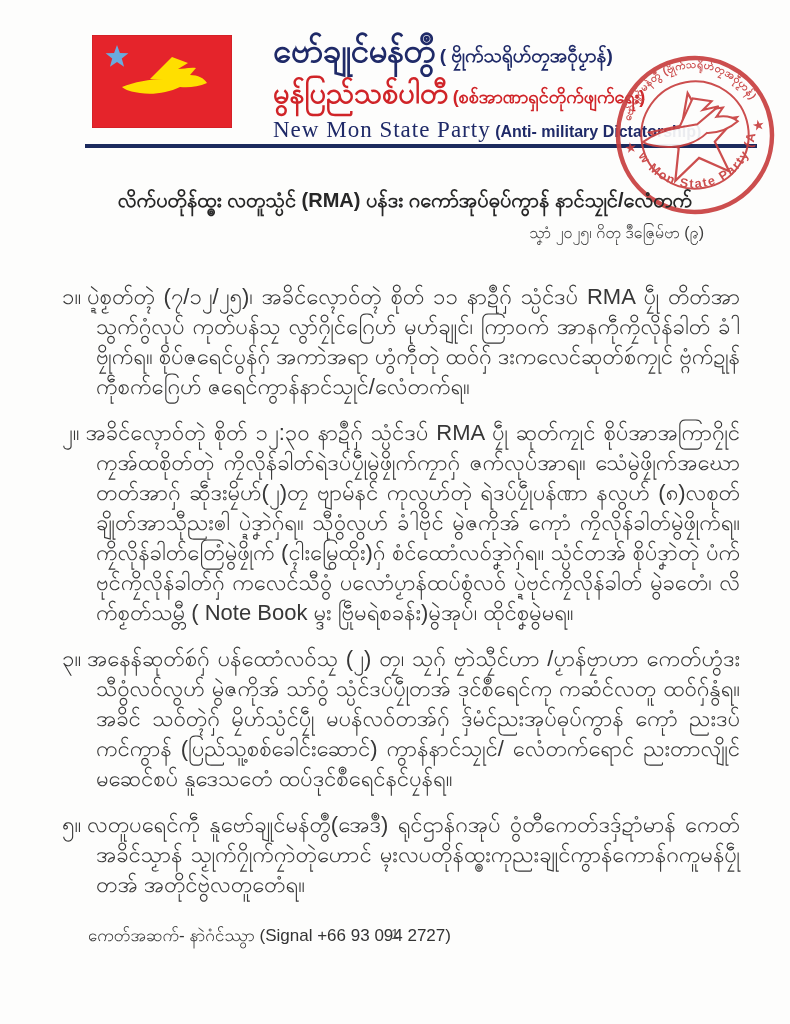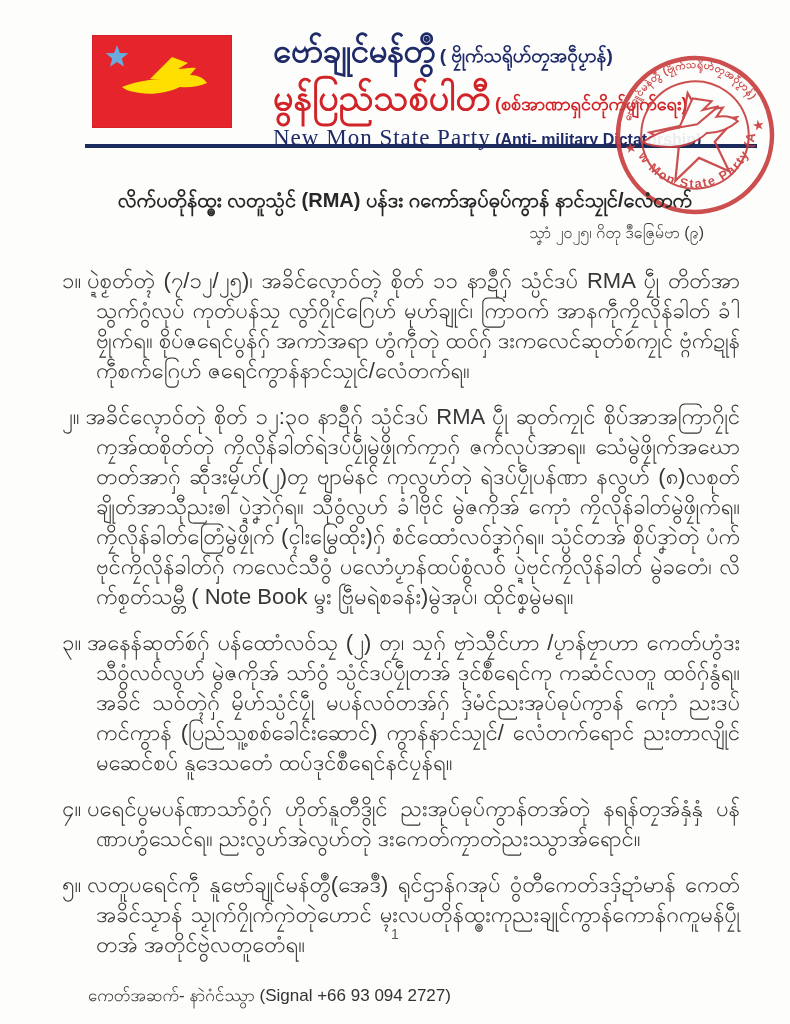--- a/index.html
+++ b/index.html
@@ -9,37 +9,37 @@
     font-family:"Liberation Sans","DejaVu Sans",sans-serif;color:#373737;
   }
   
   .flag{position:absolute;left:92px;top:35px;width:140px;height:93px;}
   .flag svg{display:block;}
   .header-text{position:absolute;left:273px;top:33px;width:390px;line-height:1.1;}
   .ht-line1{white-space:nowrap;color:#1f2a68;}
   .mon-name{font-size:33px;font-weight:bold;letter-spacing:-0.5px;}
   .mon-paren{font-size:19px;font-weight:bold;}
   .ht-line2{white-space:nowrap;color:#d02428;margin-top:9px;}
-  .bur-name{font-size:36px;font-weight:bold;}
+  .bur-name{font-size:29px;font-weight:bold;}
   .bur-paren{font-size:18px;font-weight:bold;}
   .ht-line3{white-space:nowrap;color:#1f2a68;margin-top:7px;}
   .eng-name{font-family:"Liberation Serif","DejaVu Serif",serif;font-size:23px;letter-spacing:1px;text-align:right;}
   .eng-paren{font-size:16px;font-weight:bold;}
   .divider{position:absolute;left:85px;top:144px;width:672px;height:4px;background:#1c2b5e;}
   .stamp{position:absolute;left:614px;top:54px;width:162px;height:162px;opacity:0.92;}
   .stamp svg{display:block;}
   .seal-arc-text{font-size:10.5px;letter-spacing:0.4px;fill:#c84040;font-weight:bold;}
   .seal-arc-text-en{font-size:12.5px;letter-spacing:1.6px;fill:#c84040;font-weight:bold;}
   
   .content{position:absolute;left:62px;top:186px;width:678px;}
   .doc-title{
     margin:0;padding:0 30px 0 38px;text-align:center;
     font-size:20px;font-weight:bold;color:#272727;line-height:1.4;
   }
-  .doc-date{text-align:right;padding-right:36px;font-size:16px;color:#3d3d3d;margin-top:8px;margin-bottom:20px;}
+  .doc-date{text-align:right;padding-right:36px;font-size:16px;color:#3d3d3d;margin-top:8px;margin-bottom:36px;}
   .para{
     margin:0 0 16px 0;padding-left:34px;text-indent:-34px;
     font-size:22px;line-height:30px;text-align:justify;color:#373737;
   }
   .para .pnum{padding-right:6px;}
   .signature{margin-top:10px;text-align:right;padding-right:34px;font-size:18px;font-weight:bold;color:#1f1f1f;}
   .contact{margin-top:24px;padding-left:26px;font-size:17px;color:#333;}
   .pagenum{position:absolute;left:0;top:926px;width:100%;text-align:center;font-size:14px;color:#555;}
 </style>
 </head>
@@ -104,21 +104,20 @@
   <main class="content">
     <h1 class="doc-title">လိက်ပတိုန်ထ္ၜး လတူသ္ပံင် (RMA) ပန်ဒး ဂကော်အုပ်ဓုပ်ကွာန် နာင်သၠုင်/လေံတက်</h1>
     <div class="doc-date">သၞာံ ၂၀၂၅၊ ဂိတု ဒဳဇြေမ်ဗာ (၉)</div>
 
     <p class="para"><span class="pnum">၁။</span><span>ပ္ဍဲစၟတ်တ္ၚဲ (၇/၁၂/၂၅)၊ အခိင်လ္ၚောဝ်တ္ၚဲ စိုတ် ၁၁ နာဍဳဂှ် သ္ပံင်ဒပ် RMA ပၠဵု တိတ်အာ သွက်ဂွံလုပ် ကုတ်ပန်သၠ လွာ်ဂၠိုင်ဂြေဟ် မုဟ်ချုင်၊ ကြာဝက် အာနကဵုကၠိလိုန်ခါတ် ခါံဗၠိုက်ရ။ စိုပ်ဇရေင်ပွန်ဂှ် အကာဲအရာ ဟွံကဵုတုဲ ထဝ်ဂှ် ဒးကလေင်ဆုတ်စဴကၠုင် ဗ္ဂံက်ဍုန်ကဵုစက်ဂြေဟ် ဇရေင်ကွာန်နာင်သၠုင်/လေံတက်ရ။</span></p>
 
     <p class="para"><span class="pnum">၂။</span><span>အခိင်လ္ၚောဝ်တုဲ စိုတ် ၁၂:၃၀ နာဍဳဂှ် သ္ပံင်ဒပ် RMA ပၠဵု ဆုတ်ကၠုင် စိုပ်အာအကြာဂၠိုင်ကၠအ်ထစိုတ်တုဲ ကၠိလိုန်ခါတ်ရဲဒပ်ပၠဵုမွဲဖၠိုက်ကၠာဂှ် ဇက်လုပ်အာရ။ သေံမွဲဖၠိုက်အဃောတတ်အာဂှ် ဆဵုဒးမၠိဟ်(၂)တၠ ဗျာမ်နင် ကုလွဟ်တုဲ ရဲဒပ်ပၠဵုပန်ဏာ နလွဟ် (၈)လစုတ် ချိုတ်အာသီုညးၜါ ပ္ဍဲဒၞာဲဂှ်ရ။ သီုဝွံလွဟ် ခါံဗိုင် မွဲဇကိုအ် ကေုာံ ကၠိလိုန်ခါတ်မွဲဖၠိုက်ရ။ ကၠိလိုန်ခါတ်တြေံမွဲဖၠိုက် (ၚါးမြွေထိုး)ဂှ် စံင်ထောံလဝ်ဒၞာဲဂှ်ရ။ သ္ပံင်တအ် စိုပ်ဒၞာဲတုဲ ပံက်ဗုင်ကၠိလိုန်ခါတ်ဂှ် ကလေင်သီဝွံ ပလောံပၟာန်ထပ်စွံလဝ် ပ္ဍဲဗုင်ကၠိလိုန်ခါတ် မွဲခတေံ၊ လိက်စၟတ်သမ္တီ ( Note Book မ္ဒး ဗြဵုမရဲစခန်း)မွဲအုပ်၊ ထိုင်စၞမွဲမရ။</span></p>
 
     <p class="para"><span class="pnum">၃။</span><span>အနေန်ဆုတ်စဴဂှ် ပန်ထောံလဝ်သၠ (၂) တၠ၊ သၠဂှ် ဗၠာဲသၠီင်ဟာ /ပၟာန်ဗၠာဟာ ကေတ်ဟွံဒး သီဝွံလဝ်လွဟ် မွဲဇကိုအ် သာ်ဝွံ သ္ပံင်ဒပ်ပၠဵုတအ် ဒုင်စဳရေင်ကု ကဆံင်လတူ ထဝ်ဂှ်နွံရ။ အခိင် သဝ်တ္ၚဲဂှ် မၠိဟ်သ္ပံင်ပၠဵု မပန်လဝ်တအ်ဂှ် ဒှ်မံင်ညးအုပ်ဓုပ်ကွာန် ကေုာံ ညးဒပ်ကင်ကွာန် (ပြည်သူ့စစ်ခေါင်းဆောင်) ကွာန်နာင်သၠုင်/ လေံတက်ရောင် ညးတာလျိုင် မဆေင်စပ် နူဒေသတေံ ထပ်ဒုင်စဳရေင်နင်ပၠန်ရ။</span></p>
 
-    <p class="para"><span class="pnum">၄။</span><span>ပရေင်ပွမပန်ဏာသာ်ဝွံဂှ် ဟိုတ်နူတီဒွိုင် ညးအုပ်ဓုပ်ကွာန်တအ်တုဲ နရန်တၠအ်နှံနှံ ပန်ဏာဟွံသေင်ရ။ ညးလွဟ်အဲလွဟ်တုဲ ဒးကေတ်ကၠာတဲညးဿွာအ်ရောင်။</span></p>
 
     <p class="para"><span class="pnum">၅။</span><span>လတူပရေင်ကဵု နူဗော်ချုင်မန်တွဳ(အေဒဳ) ရုင်ဌာန်ဂအုပ် ဝွံတီကေတ်ဒဒှ်ဍာံမာန် ကေတ်အခိင်သၟာန် သၟုက်ဂၠိုက်ဂၠာဲတုဲဟောင် မ္ၚးလပတိုန်ထ္ၜးကုညးချုင်ကွာန်ကောန်ဂကူမန်ပၠဵုတအ် အတိုင်ဗွဲလတူတေံရ။</span></p>
 
     <div class="contact">ကေတ်အဆက်- နာဲဂံင်ဿွာ (Signal +66 93 094 2727)</div>
   </main>
 
   <div class="pagenum">1</div>
 </div>
 
 </body></html>

